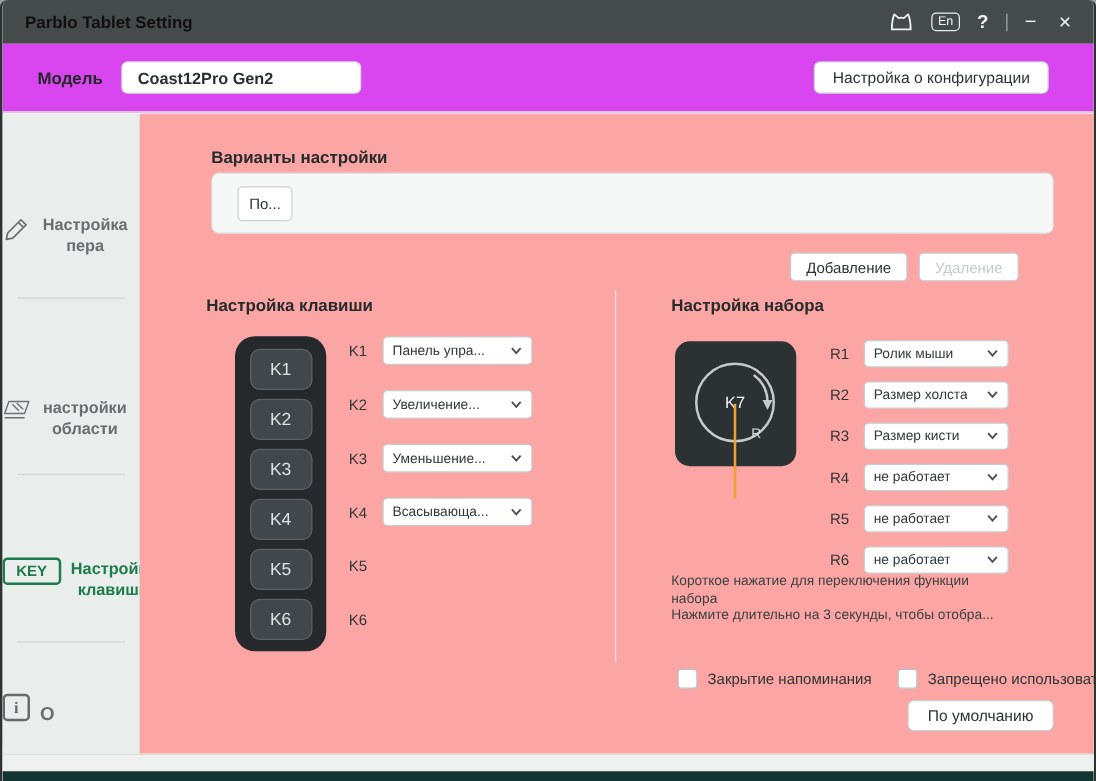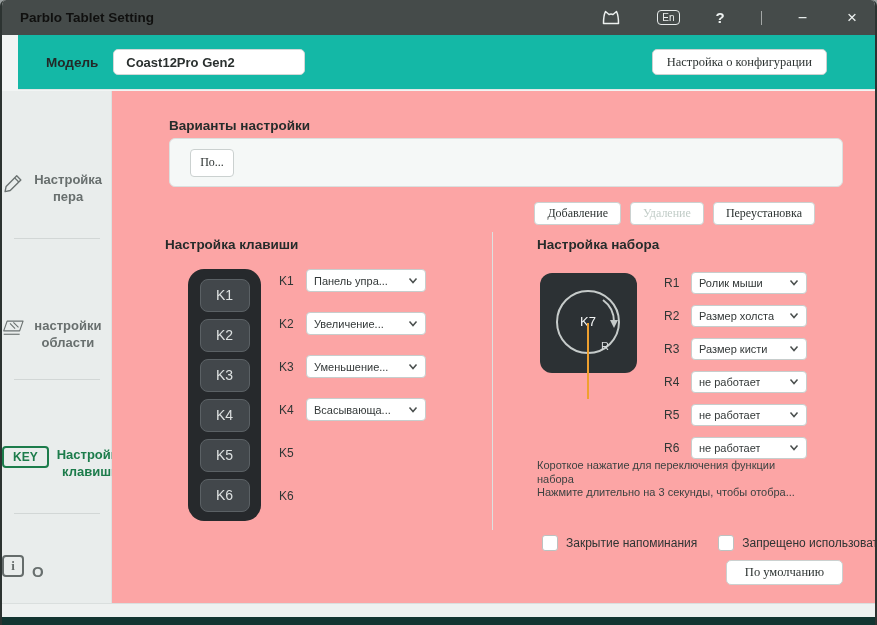--- a/index.html
+++ b/index.html
@@ -13,42 +13,42 @@
     background:#f2f5f4; overflow:hidden;
     border-left:2px solid #2c3331; border-right:2px solid #2c3331;
     border-radius:6px 6px 0 0;
   }
   
   .titlebar {
     position:absolute; top:0; left:0; right:0; height:35px;
     background:#454b4a; display:flex; align-items:center; padding:0 18px;
   }
   .win-title { font-weight:bold; font-size:13.5px; color:#10100f; }
-  .tb-right { margin-left:auto; display:flex; align-items:center; gap:36px; color:#eef2f1; }
+  .tb-right { margin-left:auto; display:flex; align-items:center; gap:14px; color:#eef2f1; }
   .tb-btn { cursor:default; display:flex; align-items:center; justify-content:center; }
   .en-badge { border:1.5px solid #e8ecec; border-radius:4px; font-size:10px; padding:1px 4px; color:#eef2f1; }
   .help-glyph { font-weight:bold; font-size:15px; }
   .tb-sep { width:1px; height:14px; background:rgba(240,244,243,.55); }
   .min-glyph { font-size:16px; }
   .close-glyph { font-size:17px; margin-left:4px; }
   
   .header {
     position:absolute; top:35px; left:0; right:0; height:55px;
-    display:flex; align-items:center; padding:0 48px 0 28px;
-    background:#14b8a6; border-bottom:1px solid #e2e7e6;margin-left:16px;
+    display:flex; align-items:center; padding:0 36px 0 28px;
+    background:#d946ef; border-bottom:1px solid #e2e7e6;
   }
   .model-label { font-weight:bold; font-size:13.5px; color:#232928; margin-right:15px; }
   .model-box {
     width:192px; height:26px; background:#fff; border:1px solid #d2d8d7; border-radius:5px;
     display:flex; align-items:center; padding:0 12px;
     font-weight:bold; font-size:13px; color:#2a302f;text-align:center;
   }
   .btn {
     background:#fff; border:1px solid #cbd1d0; border-radius:5px;
-    font-family:Liberation Serif, serif; font-size:12.5px; color:#2d3332;
+    font-family:Liberation Sans, sans-serif; font-size:12.5px; color:#2d3332;
     display:inline-flex; align-items:center; justify-content:center; cursor:default;
   }
   .config-btn { margin-left:auto; height:26px; padding:0 14px; }
   
   .content { position:absolute; top:91px; left:0; right:0; bottom:22px; display:flex; }
   
   .sidebar {
     width:110px; background:#e9edec; border-right:1px solid #dde2e1;
     display:flex; flex-direction:column; align-items:center;
   }
@@ -197,21 +197,20 @@
     <div class="main">
 
       <div class="section-title t-variants">Варианты настройки</div>
       <div class="profiles-panel">
         <button class="btn profile-btn">По...</button>
       </div>
 
       <div class="actions">
         <button class="btn action-btn">Добавление</button>
         <button class="btn action-btn disabled">Удаление</button>
-        <button class="btn action-btn">Переустановка</button>
       </div>
 
       <div class="col-divider"></div>
 
       <div class="section-title t-keys">Настройка клавиши</div>
 
       <div class="key-strip">
         <div class="key">K1</div>
         <div class="key">K2</div>
         <div class="key">K3</div>

